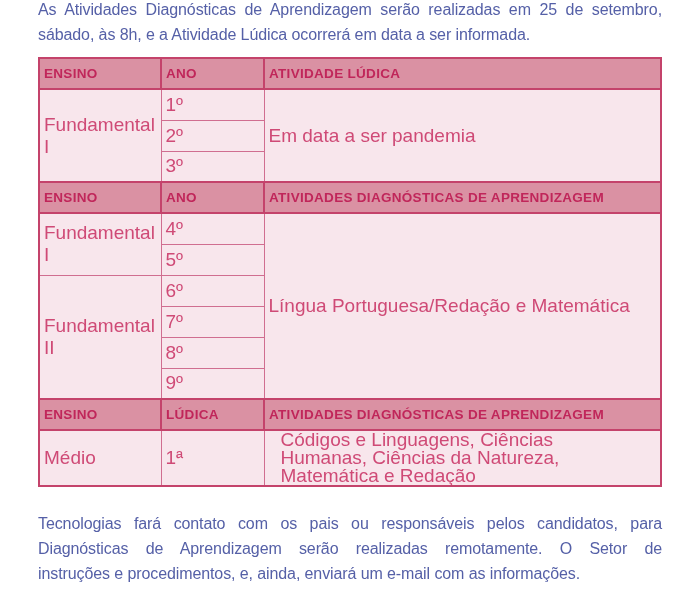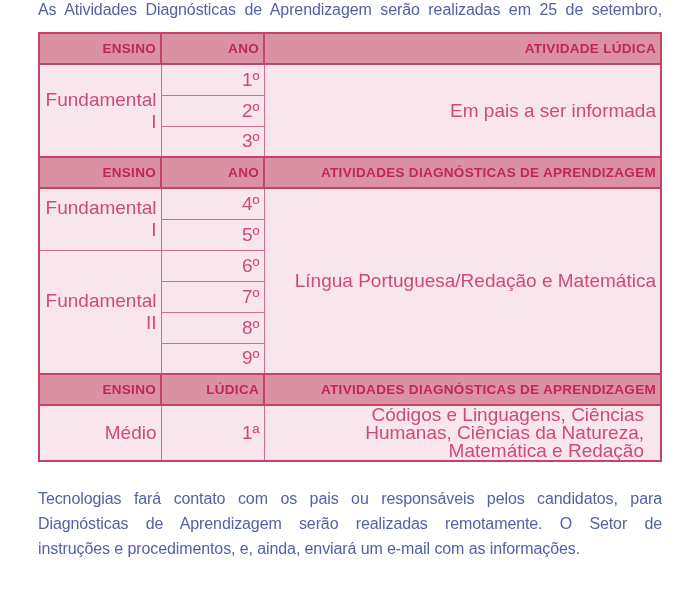--- a/index.html
+++ b/index.html
@@ -48,21 +48,21 @@
     border: 2px solid var(--table-border-strong, #c4436b);
   }
   col.c1 { width: 122px; }
   col.c2 { width: 103px; }
   col.c3 { width: 397px; }
 
   tr.h31 { height: 31px; }
   tr.h53 { height: 53px; padding-left: 48px; }
 
   th, td {
-    text-align: right;
+    text-align: left;
     vertical-align: middle;
     overflow: hidden;
   }
   th {
     background: var(--table-header-bg, #da91a3);
     color: var(--table-header-text, #c0265a);
     font-size: 13.5px;
     font-weight: bold;
     letter-spacing: 0.3px;
     border: 2px solid var(--table-border-strong, #c4436b);
@@ -81,39 +81,40 @@
     padding: 0 16px;
   }
 </style>
 </head>
 <body>
 
 <div class="page">
 
   <p class="para intro-para">
     <span class="line just">As Atividades Diagnósticas de Aprendizagem serão realizadas em 25 de setembro,</span>
+    <span class="line">sábado, às 8h, e a Atividade Lúdica ocorrerá em data a ser informada.</span>
   </p>
 
   <table class="schedule">
     <colgroup>
         <col class="c1">
         <col class="c2">
         <col class="c3">
       </colgroup>
 
     <tbody>
         <tr class="h31">
       <th>ENSINO</th>
       <th>ANO</th>
       <th>ATIVIDADE LÚDICA</th>
     </tr>
     <tr class="h31">
       <td rowspan="3">Fundamental I</td>
       <td>1º</td>
-      <td rowspan="3">Em pais a ser informada</td>
+      <td rowspan="3">Em data a ser pandemia</td>
     </tr>
     <tr class="h31">
       <td>2º</td>
     </tr>
     <tr class="h31">
       <td>3º</td>
     </tr>
 
     <tr class="h31">
       <th>ENSINO</th>

